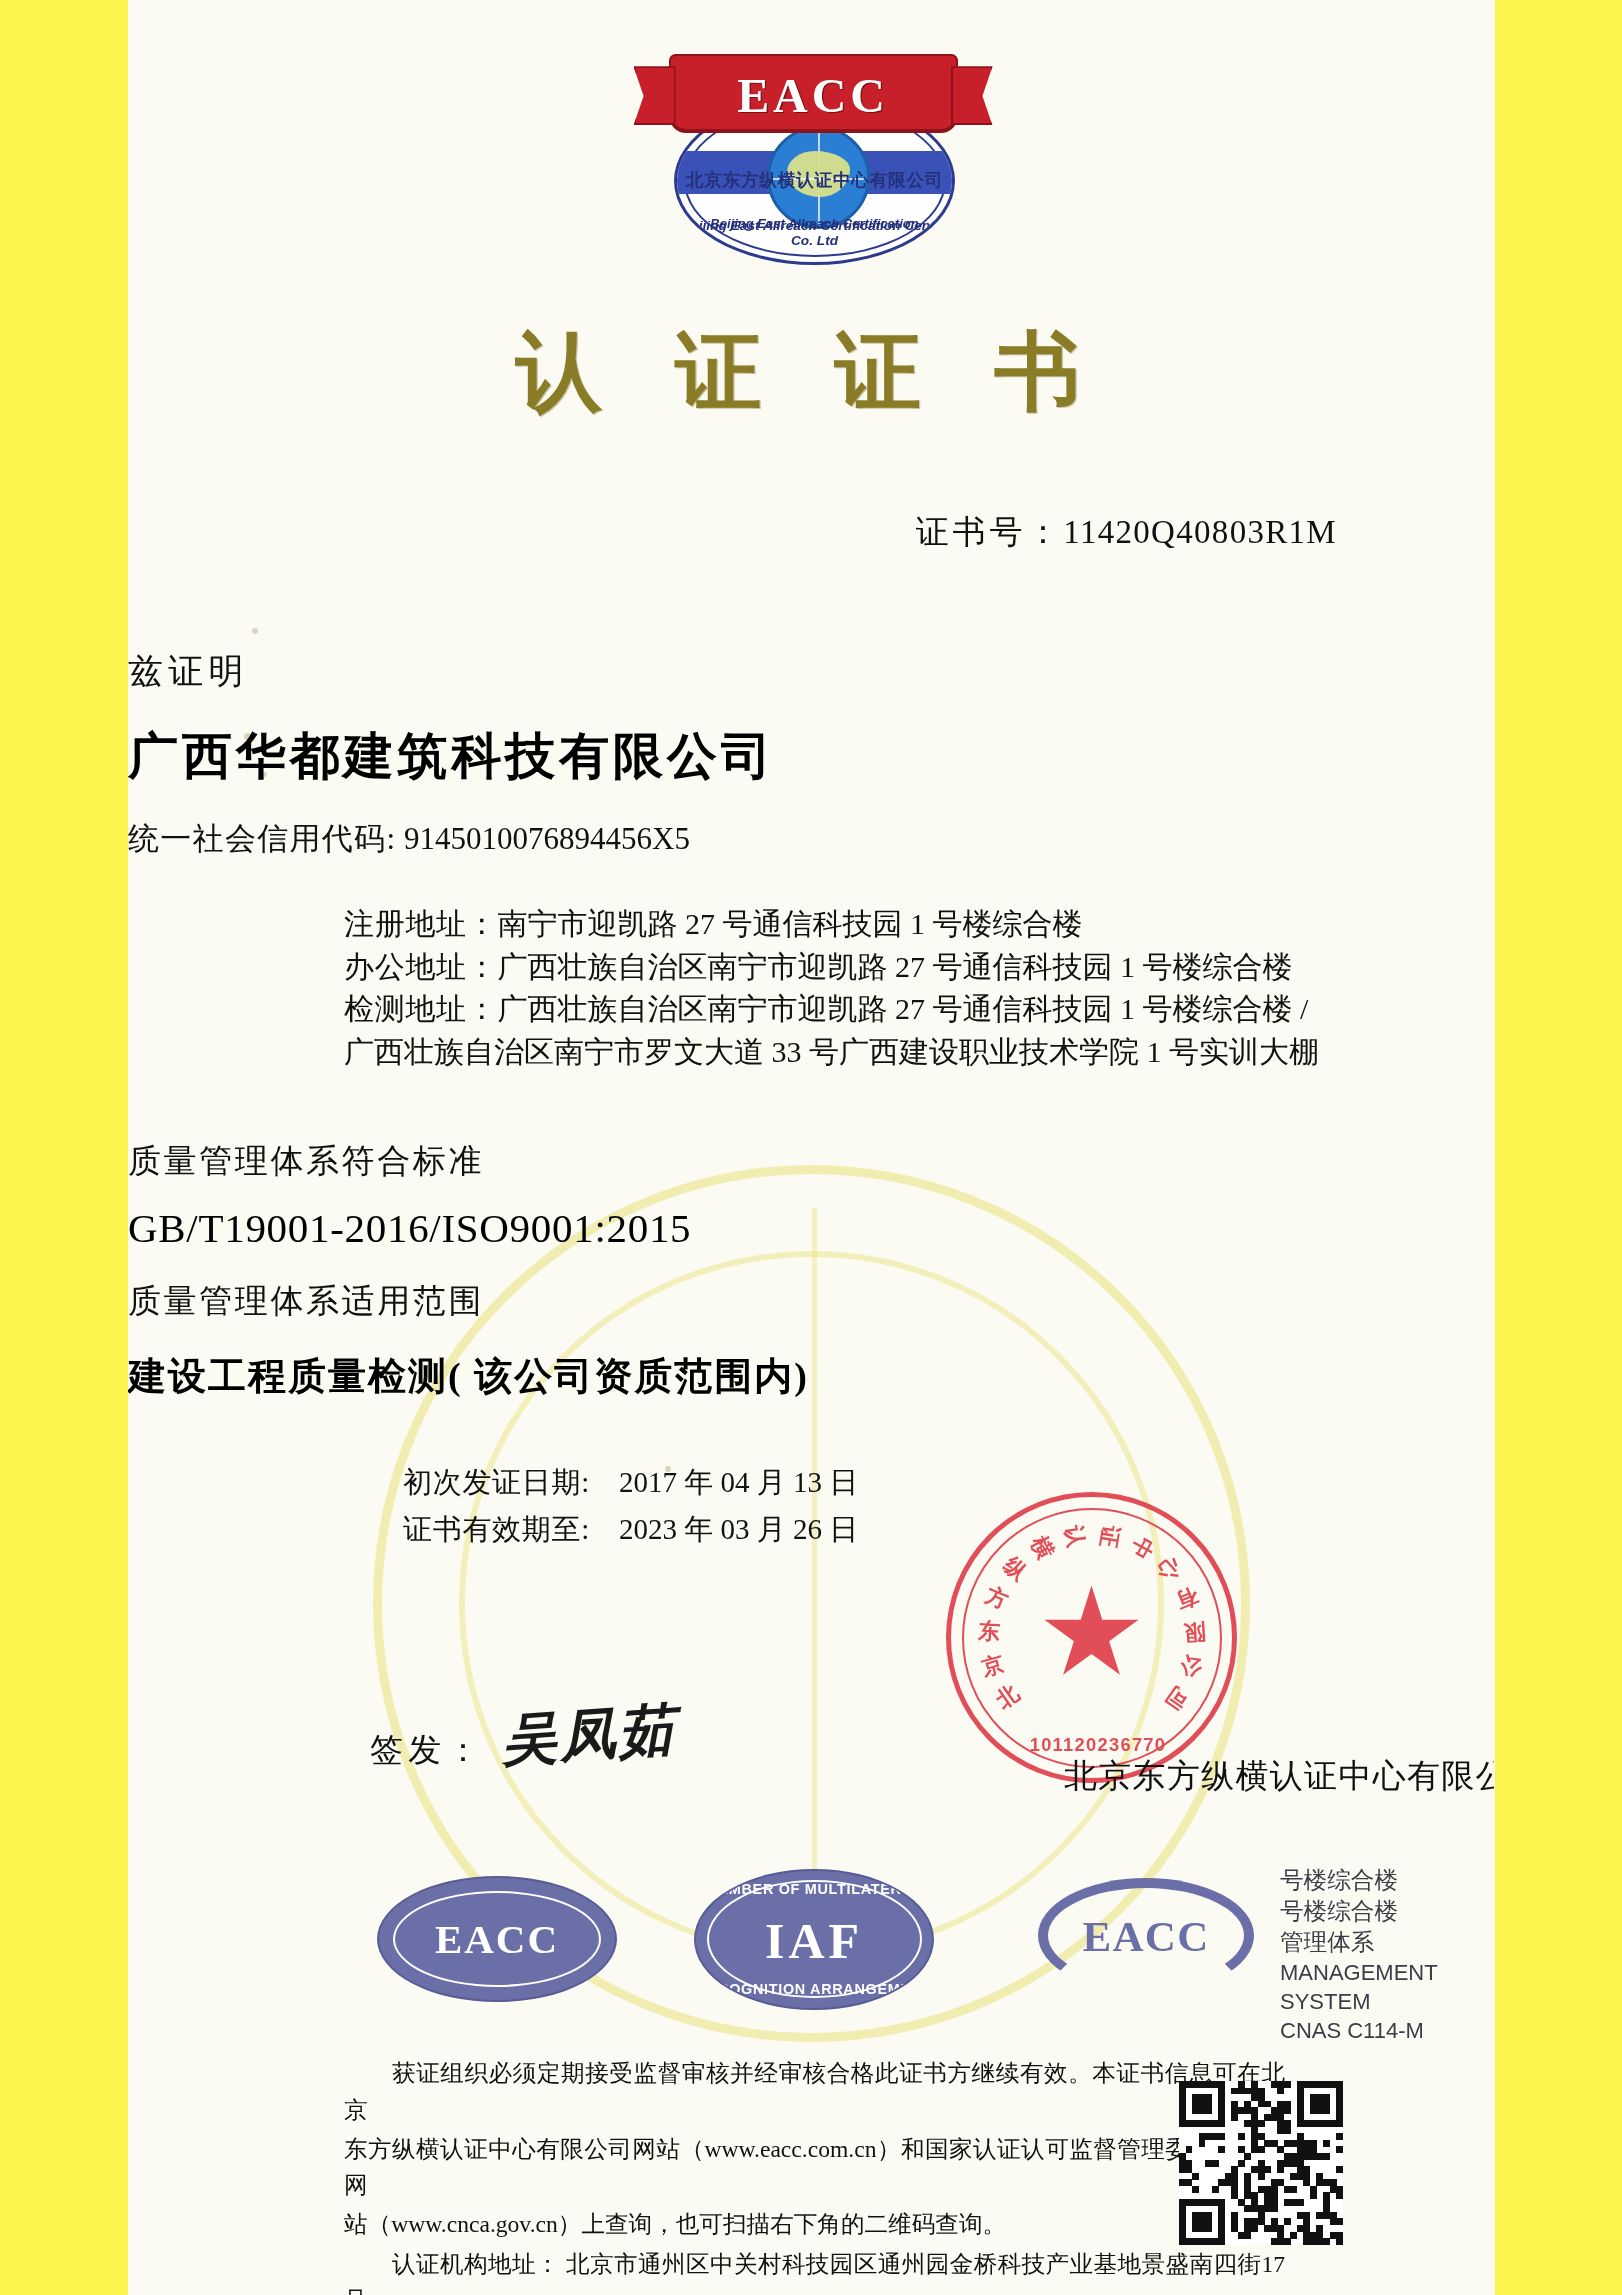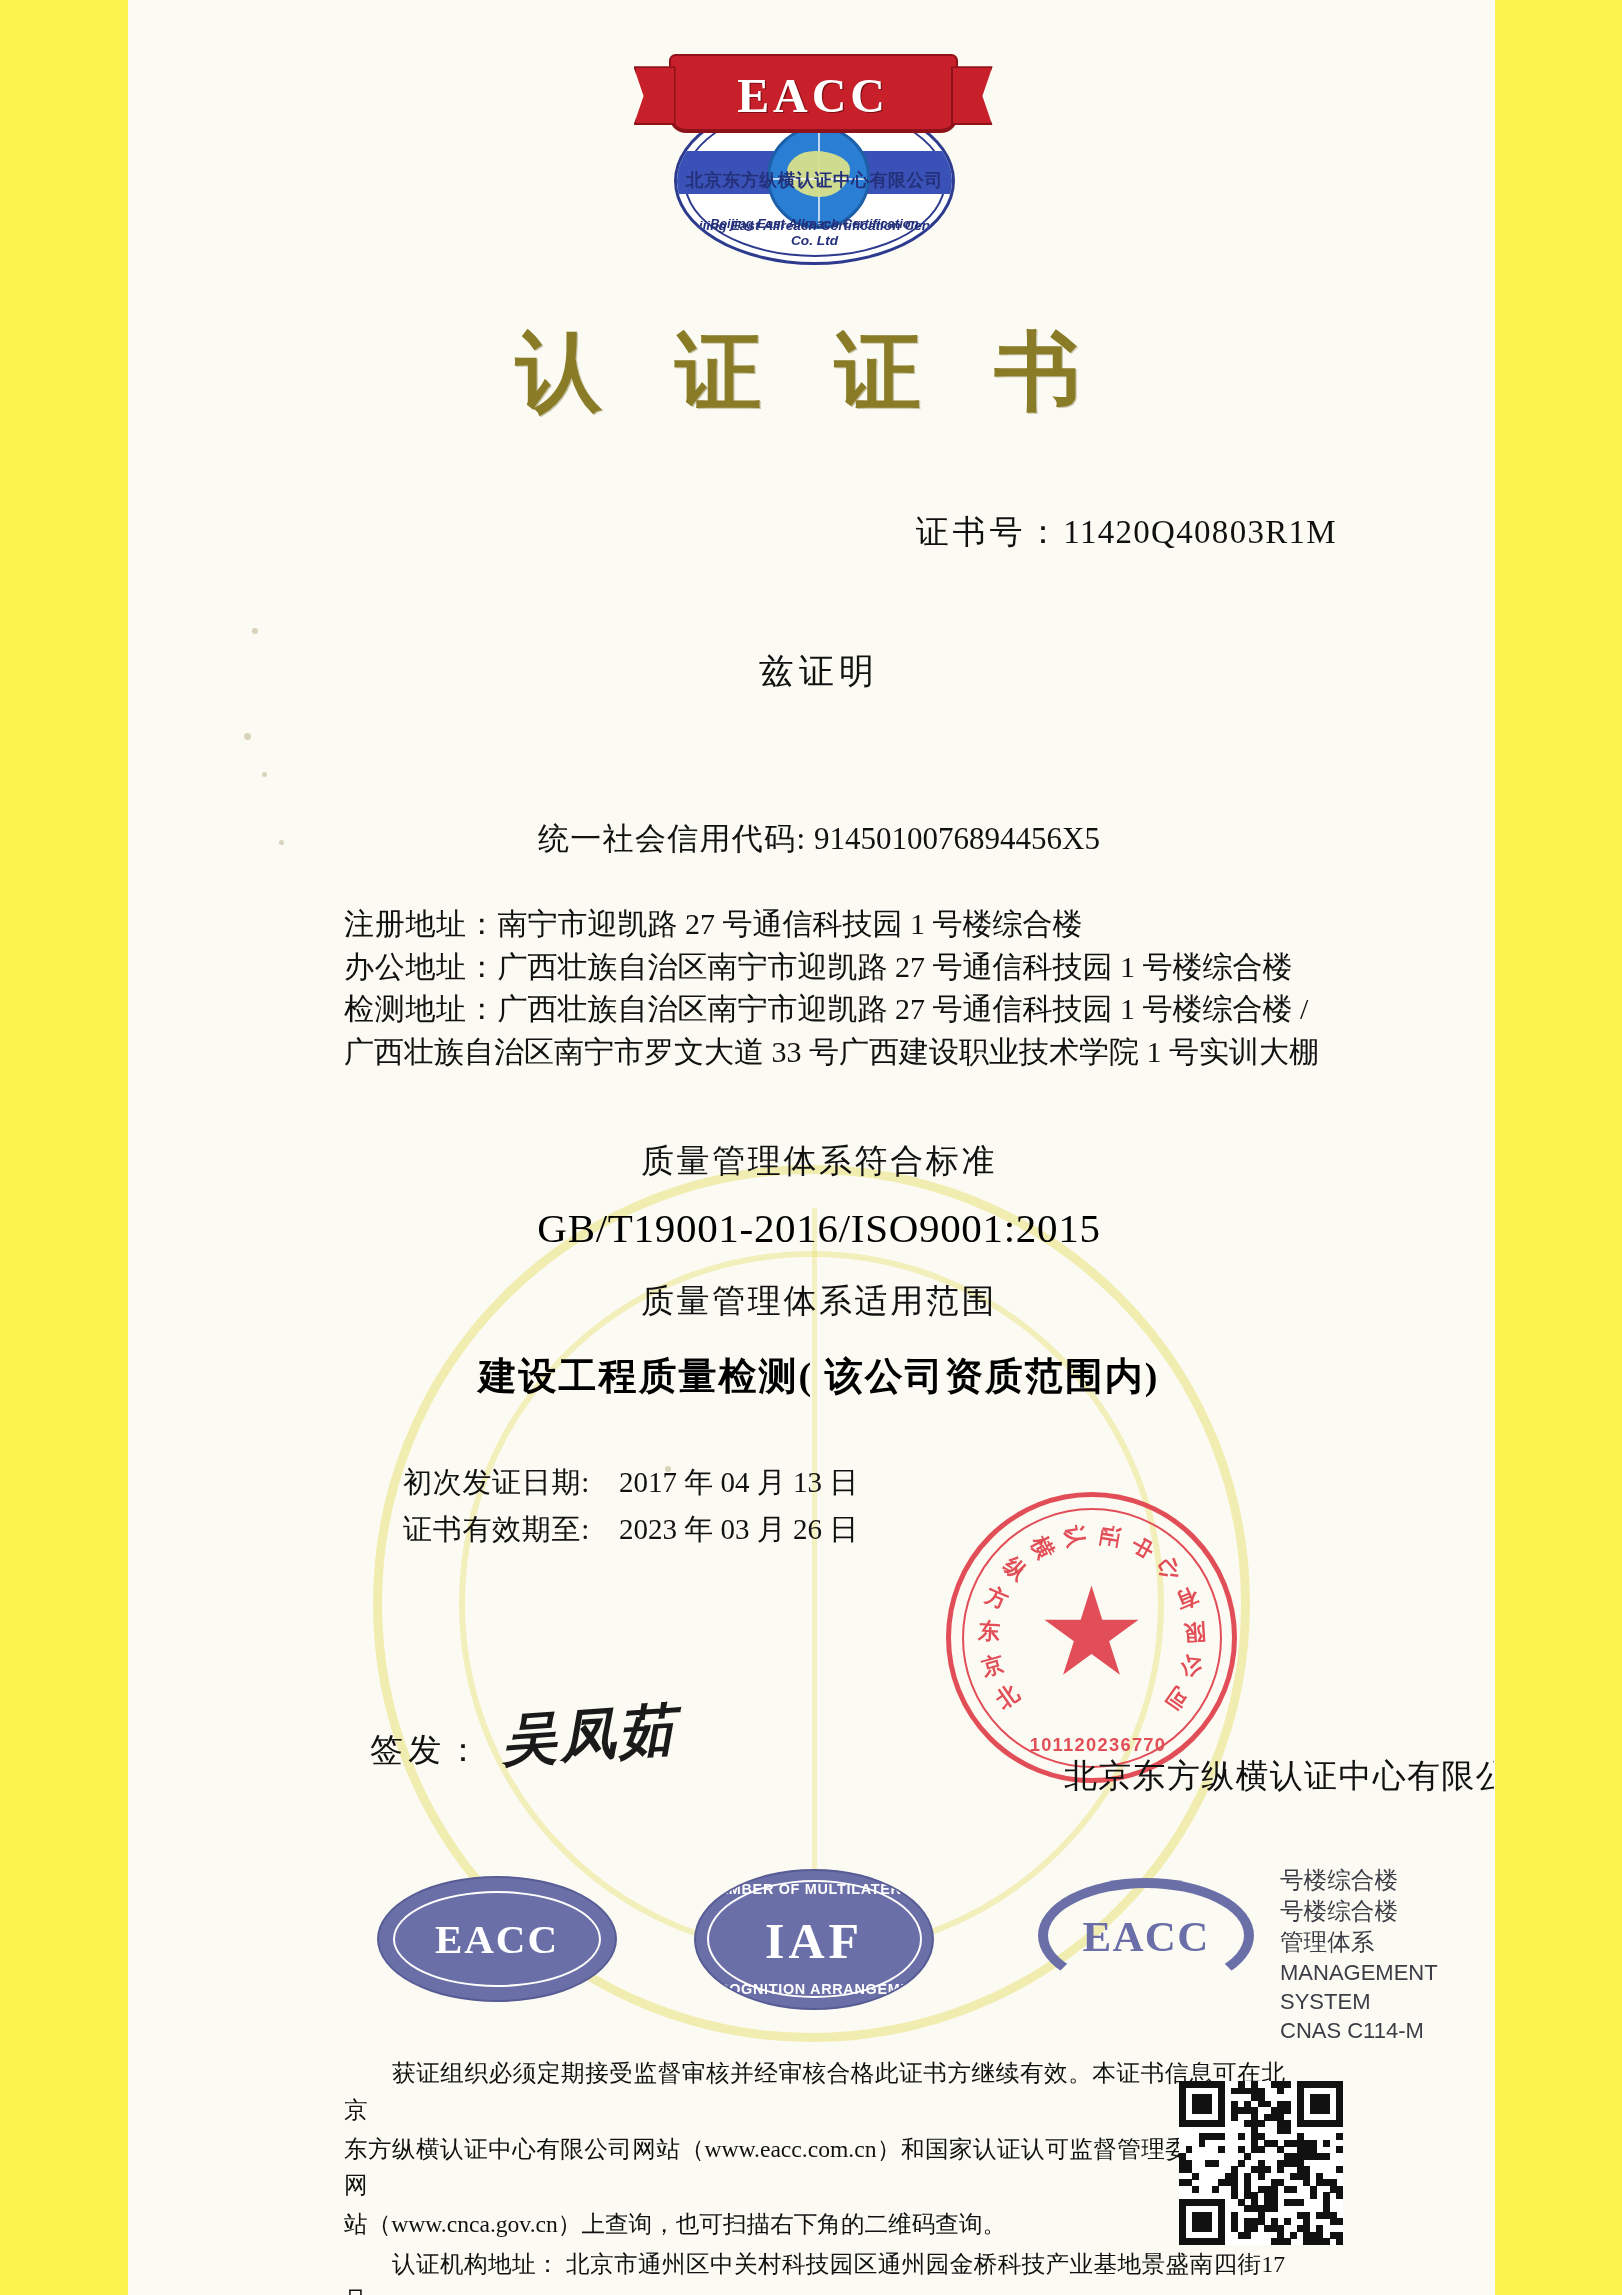--- a/index.html
+++ b/index.html
@@ -132,21 +132,21 @@
     color:#8a7c26;
     text-shadow:1.3px 1.3px 0.7px rgba(90,80,20,.35);
   }
   #cert-no{
     position:absolute;right:157px;top:510px;
     font-size:33px;color:#111;
     letter-spacing:1.3px;
   }
   #cert-no .label{letter-spacing:3.9px;}
   
-  .ctr{position:absolute;left:16px;right:0;text-align:center;}
+  .ctr{position:absolute;left:0;right:0;text-align:left;}
   #hereby{top:648px;font-size:35px;letter-spacing:5.2px;color:#111;}
   #company{
     top:723px;font-size:50px;font-weight:bold;letter-spacing:3.9px;color:#000;
   }
   #uscc{
     top:818px;font-size:31px;color:#111;
   }
   #uscc .lbl{letter-spacing:1.3px;}
   .addr-block{
     position:absolute;left:216px;right:98px;top:903px;
@@ -336,20 +336,21 @@
     </div>
 
     <div id="doc-title">认 证 证 书</div>
 
     <div id="cert-no">
       <span class="label">证书号：</span><span>11420Q40803R1M</span>
     </div>
 
     <div class="ctr" id="hereby">兹证明</div>
 
+    <div class="ctr" id="company">广西华都建筑科技有限公司</div>
 
     <div class="ctr" id="uscc">
       <span class="lbl">统一社会信用代码:</span>
       <span>9145010076894456X5</span>
     </div>
 
     <div class="addr-block">
       <div class="addr-row">
         <span class="lbl">注册地址：</span><span>南宁市迎凯路 27 号通信科技园 1 号楼综合楼</span>
       </div>

